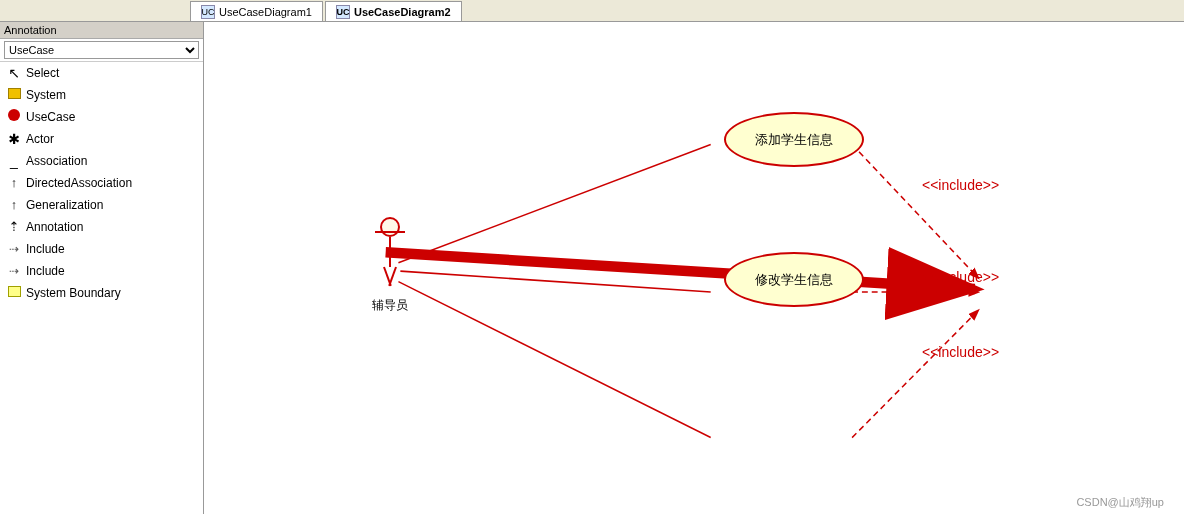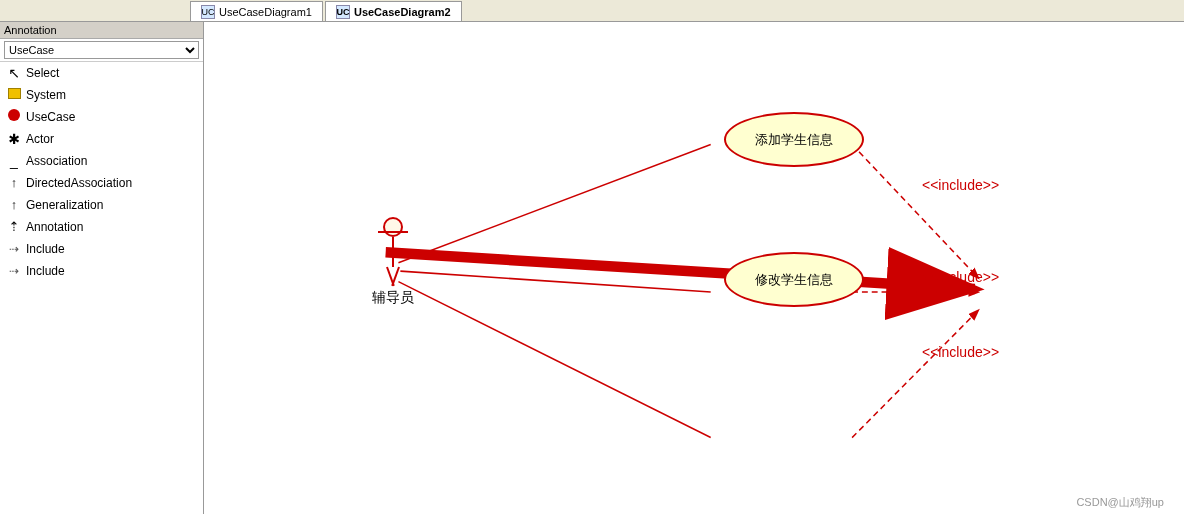--- a/index.html
+++ b/index.html
@@ -37,21 +37,21 @@
 
     
     .actor { position: absolute; display: flex; flex-direction: column; align-items: center; font-size: 13px; }
     .actor-head { width: 20px; height: 20px; border: 2px solid #cc0000; border-radius: 50%; background: #fff8e8; }
     .actor-body { width: 2px; height: 25px; background: #cc0000; margin: 0 auto; }
     .actor-arms { width: 30px; height: 2px; background: #cc0000; margin-top: -14px; }
     .actor-legs { display: flex; justify-content: center; margin-top: 1px; }
     .actor-leg { width: 2px; height: 20px; background: #cc0000; margin: 0 5px; transform-origin: top; }
     .actor-leg-left { transform: rotate(-20deg); }
     .actor-leg-right { transform: rotate(20deg); }
-    .actor-label { margin-top: 2px; font-size: 14px; }
+    .actor-label { margin-top: 10px; font-size: 12px; }
 
     
     .canvas-svg { position: absolute; top: 0; left: 0; width: 100%; height: 100%; pointer-events: none; }
 
     
     .include-label { position: absolute; font-size: 14px; color: #cc0000; }
 
     
     .watermark { position: absolute; bottom: 4px; right: 20px; font-size: 11px; color: #999; }
   </style>
@@ -131,20 +131,26 @@
         <div class="sidebar-item">
           <span class="item-icon" style="font-size:12px; color:#555;">⇢</span>
           <span>Include</span>
         </div>
 
         <div class="sidebar-item">
           <span class="item-icon" style="font-size:12px; color:#555;">⇢</span>
           <span>Include</span>
         </div>
 
+        <div class="sidebar-item">
+          <span class="item-icon">
+            <span class="icon-sysbnd"></span>
+          </span>
+          <span>System Boundary</span>
+        </div>
 
       </div>
     </div>
 
     <div class="canvas">
 
 
       <svg class="canvas-svg" viewBox="0 0 998 470" preserveAspectRatio="none">
 
         <line x1="198" y1="230" x2="516" y2="117" stroke="#cc0000" stroke-width="1.5"></line>

